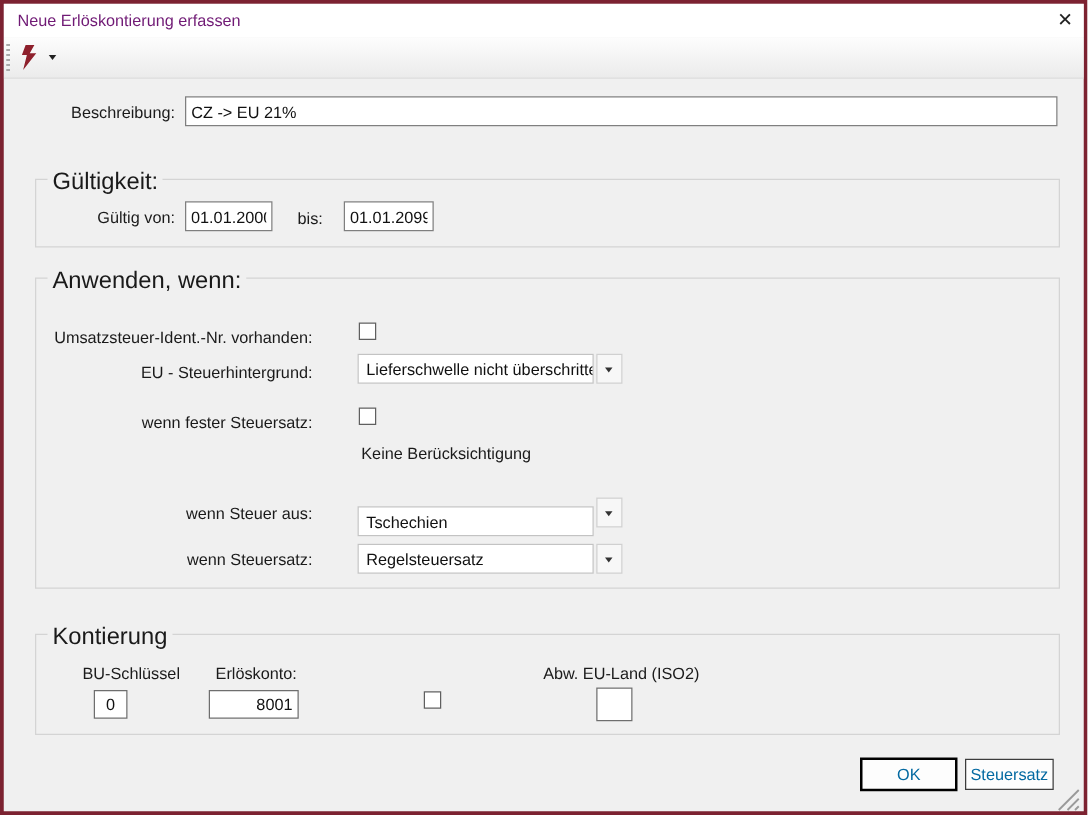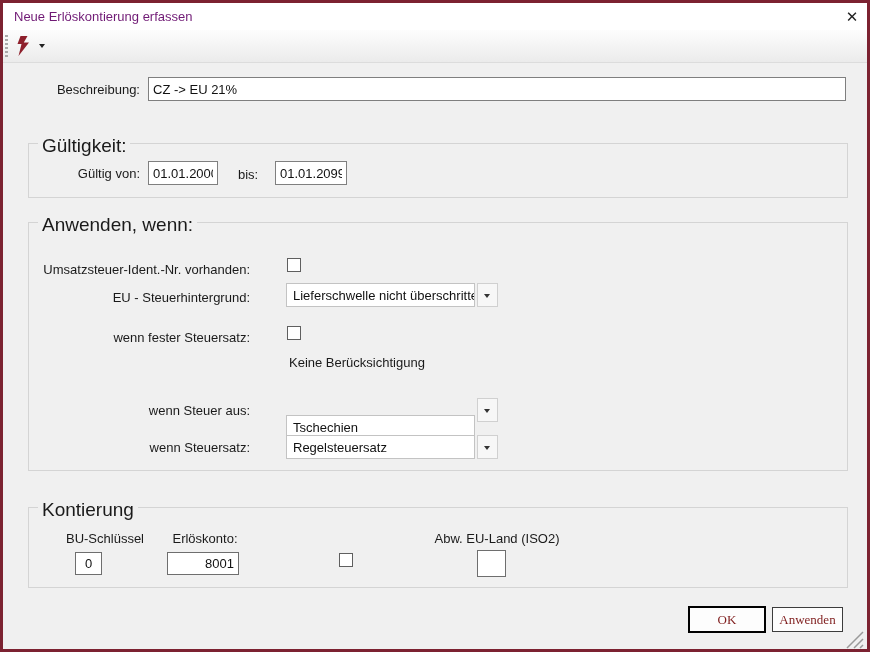--- a/index.html
+++ b/index.html
@@ -55,22 +55,22 @@
   }
   .combo-btn {
     position:absolute; width:21px; height:24px; border:1px solid #d0d0d0; background:#f7f7f7; cursor:pointer;
   }
   .combo-btn .tri {
     position:absolute; left:6px; top:10px; width:0; height:0;
     border-left:3.5px solid transparent; border-right:3.5px solid transparent;
     border-top:4px solid #333;
   }
   .btn {
-    position:absolute; background:#fdfdfd; font-family:Liberation Serif, serif;
-    font-size:13px; color:#7f1d1d; text-align:center; cursor:pointer;
+    position:absolute; background:#fdfdfd; font-family:Liberation Sans, sans-serif;
+    font-size:13px; color:#0369a1; text-align:center; cursor:pointer;
   }
   .btn.default { border:2px solid #000; line-height:22px; }
   .btn.normal  { border:1px solid #3c3c3c; line-height:22px; }
   .sizegrip { position:absolute; left:841px; top:628px; width:20px; height:18px; cursor:nwse-resize; }
 </style>
 </head>
 <body>
 
 <div class="dialog">
 
@@ -112,21 +112,21 @@
   <div class="combo-btn" style="left:474px; top:280px;">
       <span class="tri"></span>
     </div>
 
   <div class="lbl r" style="left:27px; top:327px; width:220px;">wenn fester Steuersatz:</div>
   <div class="checkbox" style="left:284px; top:323px;"></div>
 
   <div class="lbl" style="left:286px; top:352px;">Keine Berücksichtigung</div>
 
   <div class="lbl r" style="left:27px; top:400px; width:220px;">wenn Steuer aus:</div>
-  <div class="combo-edit" style="left:283px; top:412px;">Tschechien</div>
+  <div class="combo-edit" style="left:283px; top:402px;">Tschechien</div>
   <div class="combo-btn" style="left:474px; top:395px;">
       <span class="tri"></span>
     </div>
 
   <div class="lbl r" style="left:27px; top:437px; width:220px;">wenn Steuersatz:</div>
   <div class="combo-edit" style="left:283px; top:432px;">Regelsteuersatz</div>
   <div class="combo-btn" style="left:474px; top:432px;">
       <span class="tri"></span>
     </div>
 
@@ -139,21 +139,21 @@
 
   <div class="lbl c" style="left:160px; top:528px; width:84px;">Erlöskonto:</div>
   <input class="txt" style="left: 164px; top: 549px; width: 72px; height: 23px; text-align: right; border-color: rgb(110, 110, 110);" readonly="" value="8001">
 
   <div class="checkbox" style="left:336px; top:550px;"></div>
 
   <div class="lbl c" style="left:431px; top:528px; width:126px;">Abw. EU-Land (ISO2)</div>
   <input class="txt" style="left: 474px; top: 547px; width: 29px; height: 27px; border-color: rgb(110, 110, 110);" readonly="" value="">
 
   <button class="btn default" style="left:685px; top:603px; width:78px; height:27px;">OK</button>
-  <button class="btn normal" style="left:769px; top:604px; width:71px; height:25px;">Anwenden</button>
+  <button class="btn normal" style="left:769px; top:604px; width:71px; height:25px;">Steuersatz</button>
 
   <div class="sizegrip">
     <svg width="20" height="18" viewBox="0 0 20 18">
       <path d="M19 1 L3 17 M19 8 L10 17 M19 14 L16 17" stroke="#9a9a9a" stroke-width="1.5" fill="none"></path>
     </svg>
   </div>
 
 </div>
 
 </body></html>

